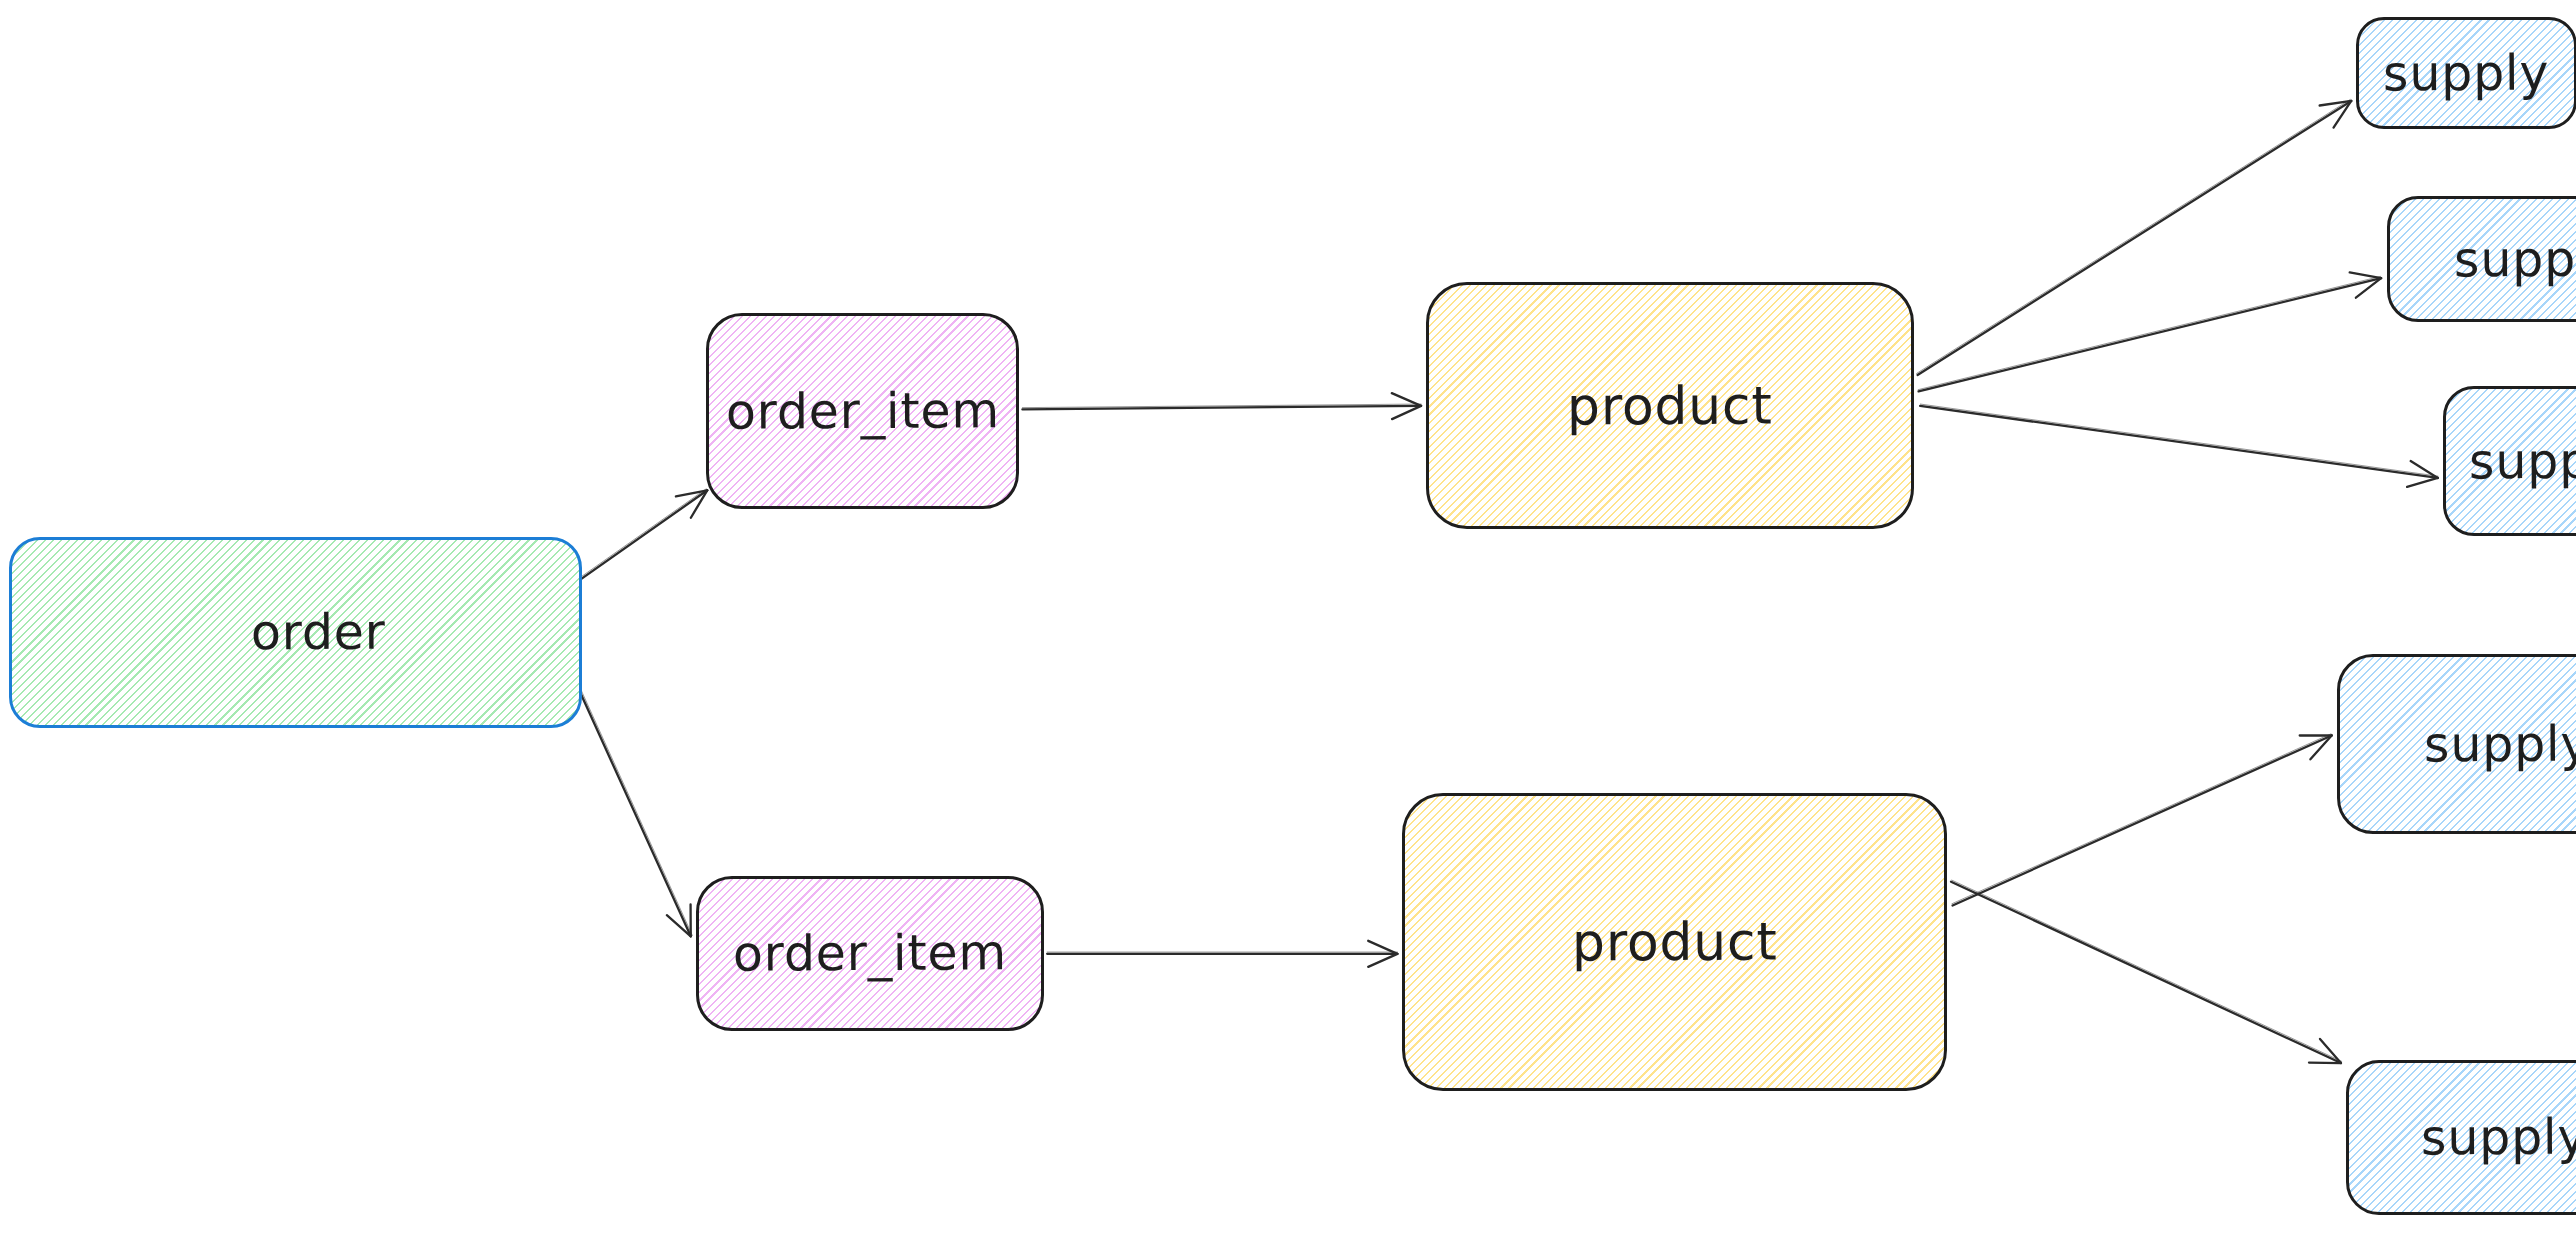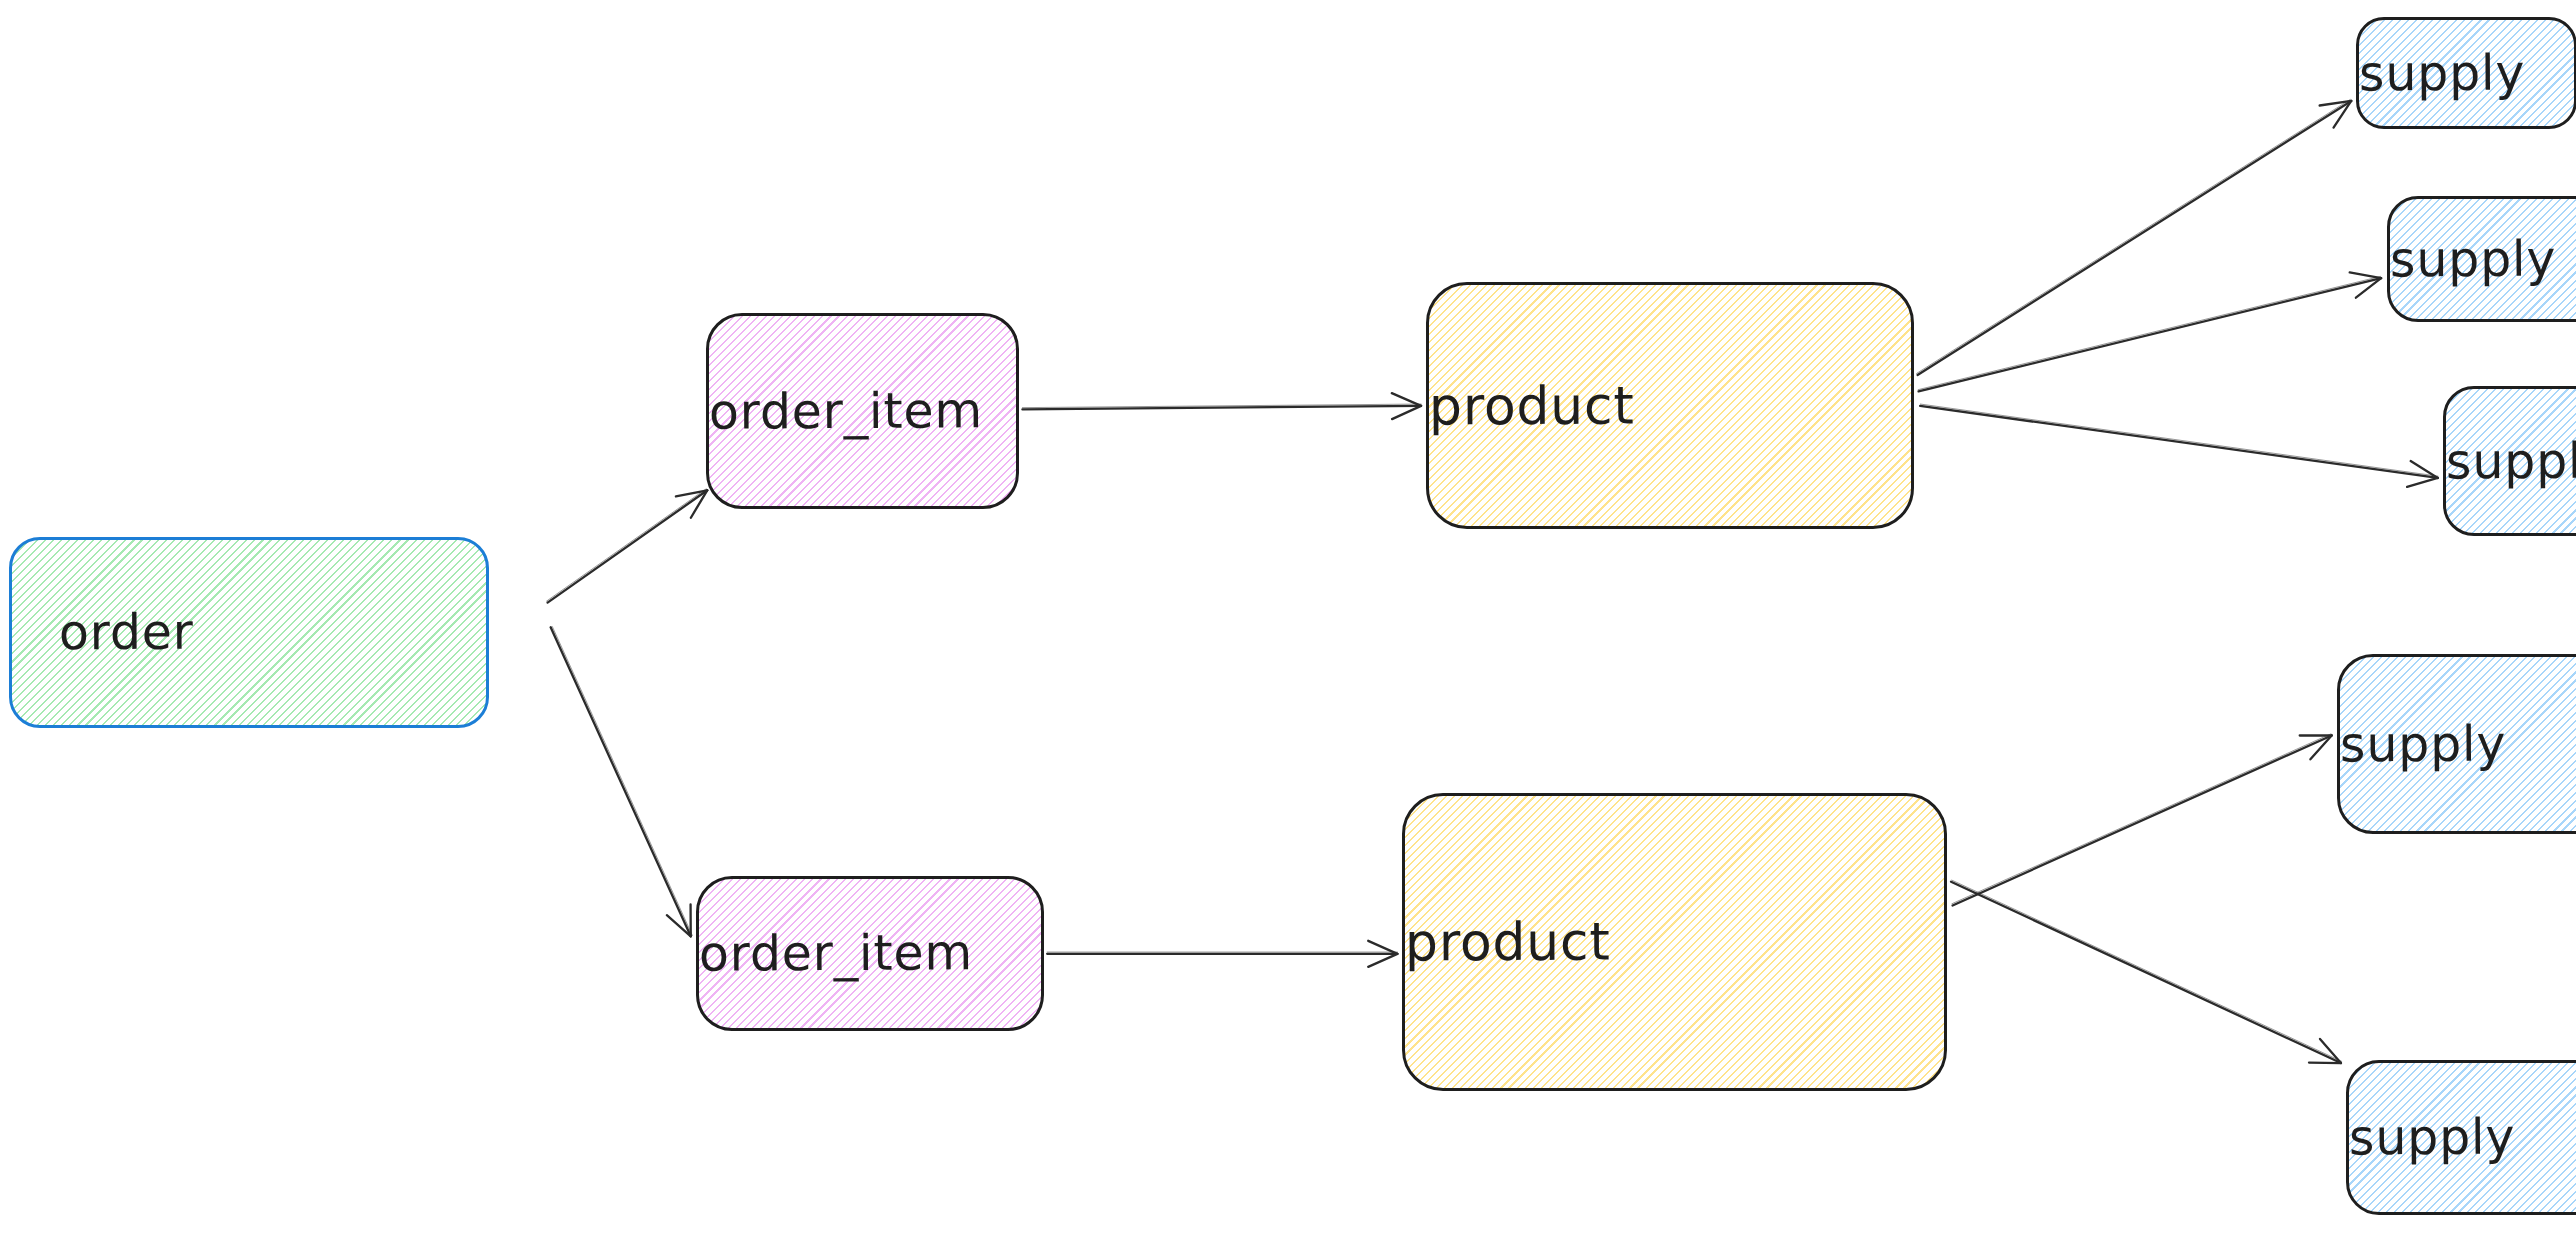--- a/index.html
+++ b/index.html
@@ -26,21 +26,21 @@
     left: 0; top: 0;
     pointer-events: none;
   }
   .node {
     position: absolute;
     box-sizing: border-box;
     border-style: solid;
     background-color: #ffffff;
     display: flex;
     align-items: center;
-    justify-content: flex-start;
+    justify-content: center;
     color: #1e1e1e;
   }
   .node .label {
     letter-spacing: 0.8px;
     white-space: nowrap;
     transform: rotate(-0.3deg);
   }
 </style>
 </head>
 <body>
@@ -97,21 +97,21 @@
         <line x1="4526" y1="1428" x2="4484.686475000713" y2="1474.229781008926" stroke="#2b2b2b" stroke-width="4.5" stroke-linecap="round"></line>
       </g>
       <g>
         <line x1="3787" y1="1712" x2="4544" y2="2064" stroke="#2b2b2b" stroke-width="4.5" stroke-linecap="round"></line>
         <line x1="3788.475736985633" y1="1708.826326993965" x2="4545.475736985633" y2="2060.8263269939653" stroke="#2b2b2b" stroke-width="1.6" stroke-linecap="round" stroke-opacity="0.6"></line>
         <line x1="4544" y1="2064" x2="4503.326254432166" y2="2017.2063420805432" stroke="#2b2b2b" stroke-width="4.5" stroke-linecap="round"></line>
         <line x1="4544" y1="2064" x2="4482.00721141775" y2="2063.0543976541603" stroke="#2b2b2b" stroke-width="4.5" stroke-linecap="round"></line>
       </g>
     </svg>
 
-  <div class="node" style="left: 8.8px; top: 537px; width: 480px; height: 191px; border-color: rgb(28, 126, 214); border-width: 3.6px; border-radius: 31px; font-size: 49px; background-image: repeating-linear-gradient(135deg, rgb(166, 233, 178) 0px, rgb(166, 233, 178) 1.5px, transparent 1.5px, transparent 5.7px); padding-left: 47px;">
+  <div class="node" style="left: 8.8px; top: 537px; width: 573px; height: 191px; border-color: rgb(28, 126, 214); border-width: 3.6px; border-radius: 31px; font-size: 49px; background-image: repeating-linear-gradient(135deg, rgb(166, 233, 178) 0px, rgb(166, 233, 178) 1.5px, transparent 1.5px, transparent 5.7px); padding-left: 47px;">
     <span class="label">order</span>
   </div>
 
   <div class="node" style="left: 706px; top: 313px; width: 313px; height: 196px; border-color: rgb(30, 30, 30); border-width: 3.1px; border-radius: 36px; font-size: 49px; background-image: repeating-linear-gradient(135deg, rgb(239, 180, 244) 0px, rgb(239, 180, 244) 1.5px, transparent 1.5px, transparent 5.7px);">
     <span class="label">order_item</span>
   </div>
 
   <div class="node" style="left: 696px; top: 876px; width: 348px; height: 155px; border-color: rgb(30, 30, 30); border-width: 3.1px; border-radius: 36px; font-size: 49px; background-image: repeating-linear-gradient(135deg, rgb(239, 180, 244) 0px, rgb(239, 180, 244) 1.5px, transparent 1.5px, transparent 5.7px);">
     <span class="label">order_item</span>
   </div>

